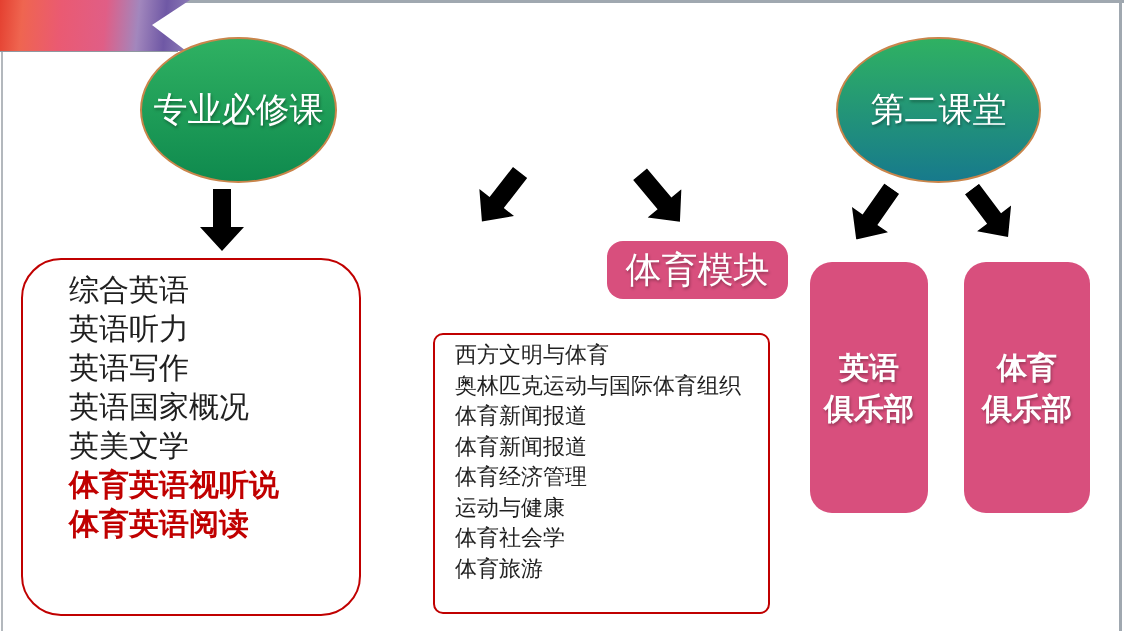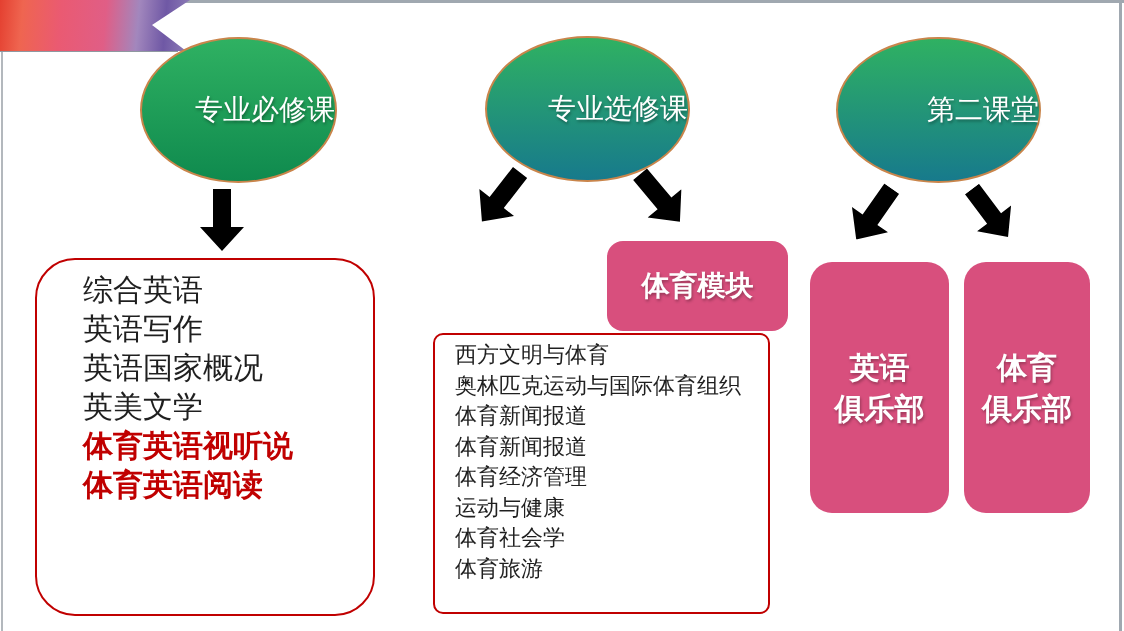--- a/index.html
+++ b/index.html
@@ -21,22 +21,22 @@
     background:linear-gradient(95deg,
       var(--ribbon_red) 0%, var(--ribbon_orange) 12%, var(--ribbon_pink) 32%,
       var(--ribbon_rose) 55%, var(--ribbon_lilac) 72%, var(--ribbon_purple) 86%,
       var(--ribbon_purple_light) 100%);
     clip-path:polygon(0 0,100% 0,80% 49%,98% 100%,0 100%);
   }
   
   .ellipse{
     position:absolute;border-radius:50%;
     border:2px solid var(--ellipse_border);
-    display:flex;align-items:center;justify-content:flex-end;
-    color:#ffffff;font-size:28px;
+    display:flex;align-items:center;justify-content:center;
+    color:#ffffff;font-size:34px;
     text-shadow:1px 2px 3px rgba(0,0,0,0.35);
     box-sizing:border-box;white-space:nowrap;
   }
   .ellipse.green{background:linear-gradient(180deg,var(--ellipse_top),var(--ellipse_bottom_green));}
   .ellipse.teal{background:linear-gradient(180deg,var(--ellipse_top),var(--ellipse_bottom_teal));}
   .e-required{left:140px;top:37px;width:197px;height:146px;}
   .e-elective{left:485px;top:36px;width:205px;height:146px;}
   .e-second{left:836px;top:37px;width:205px;height:146px;}
   
   .arrow{position:absolute;}
@@ -46,56 +46,53 @@
   .a-elec-left{left:479px;top:164px;transform:rotate(38deg);}
   .a-elec-right{left:638px;top:164px;transform:rotate(-40deg);}
   .a-sec-left{left:852px;top:183px;transform:rotate(35deg);}
   .a-sec-right{left:968px;top:183px;transform:rotate(-37deg);}
   
   .outline-box{
     position:absolute;background:#ffffff;
     border:2.5px solid var(--red_outline);
     box-sizing:border-box;
   }
-  .required-box{left:35px;top:258px;width:340px;height:358px;border-radius:40px;padding:10px 10px 0 46px;}
+  .required-box{left:21px;top:258px;width:340px;height:358px;border-radius:40px;padding:10px 10px 0 46px;}
   .required-box .line{font-size:30px;line-height:39px;color:var(--body_text);white-space:nowrap;}
   .required-box .line.highlight{color:var(--highlight_text);font-weight:bold;}
   .elective-box{left:433px;top:333px;width:337px;height:281px;border-radius:10px;padding:5px 6px 0 20px;}
   .elective-box .line{font-size:22px;line-height:30.5px;color:var(--body_text);white-space:nowrap;}
   
   .pink-box{
     position:absolute;background:var(--pink_box);
     color:#ffffff;display:flex;flex-direction:column;
     align-items:center;justify-content:center;
     text-shadow:1px 2px 3px rgba(0,0,0,0.3);
     box-sizing:border-box;text-align:center;white-space:nowrap;
   }
   .m-english{left:411px;top:234px;width:155px;height:87px;border-radius:16px;font-size:31px;line-height:40px;font-weight:bold;}
-  .m-sports{left:607px;top:241px;width:181px;height:90px;border-radius:16px;font-size:28px;font-weight:bold;}
+  .m-sports{left:607px;top:241px;width:181px;height:58px;border-radius:16px;font-size:36px;font-weight:normal;}
   .club{border-radius:22px;font-size:30px;line-height:41px;font-weight:bold;}
-  .c-english{left:810px;top:262px;width:139px;height:251px;}
+  .c-english{left:810px;top:262px;width:118px;height:251px;}
   .c-sports{left:964px;top:262px;width:126px;height:251px;}
 </style>
 </head>
 <body>
 
 <div class="slide">
 
   <div class="top-edge"></div>
   <div class="right-edge"></div>
   <div class="left-edge"></div>
 
   <div class="ribbon-underline"></div>
   <div class="ribbon"></div>
 
   <div class="ellipse green e-required">
     <span>专业必修课</span>
-  </div>
-  <div class="ellipse teal e-elective">
-    <span>专业选修课</span>
   </div>
   <div class="ellipse teal e-second">
     <span>第二课堂</span>
   </div>
 
   <div class="arrow a-required">
     <svg width="46" height="62" viewBox="0 0 44 62">
         <polygon points="13,0 31,0 31,38 44,38 22,62 0,38 13,38"></polygon>
       </svg>
   </div>
@@ -115,20 +112,21 @@
       </svg>
   </div>
   <div class="arrow a-sec-right">
     <svg width="44" height="60" viewBox="0 0 44 62">
         <polygon points="13,0 31,0 31,38 44,38 22,62 0,38 13,38"></polygon>
       </svg>
   </div>
 
   <div class="outline-box required-box">
     <div class="line">综合英语</div>
+    <div class="line">英语听力</div>
     <div class="line">英语写作</div>
     <div class="line">英语国家概况</div>
     <div class="line">英美文学</div>
     <div class="line highlight">体育英语视听说</div>
     <div class="line highlight">体育英语阅读</div>
   </div>
 
   <div class="pink-box m-sports">
     <div>体育模块</div>
   </div>

